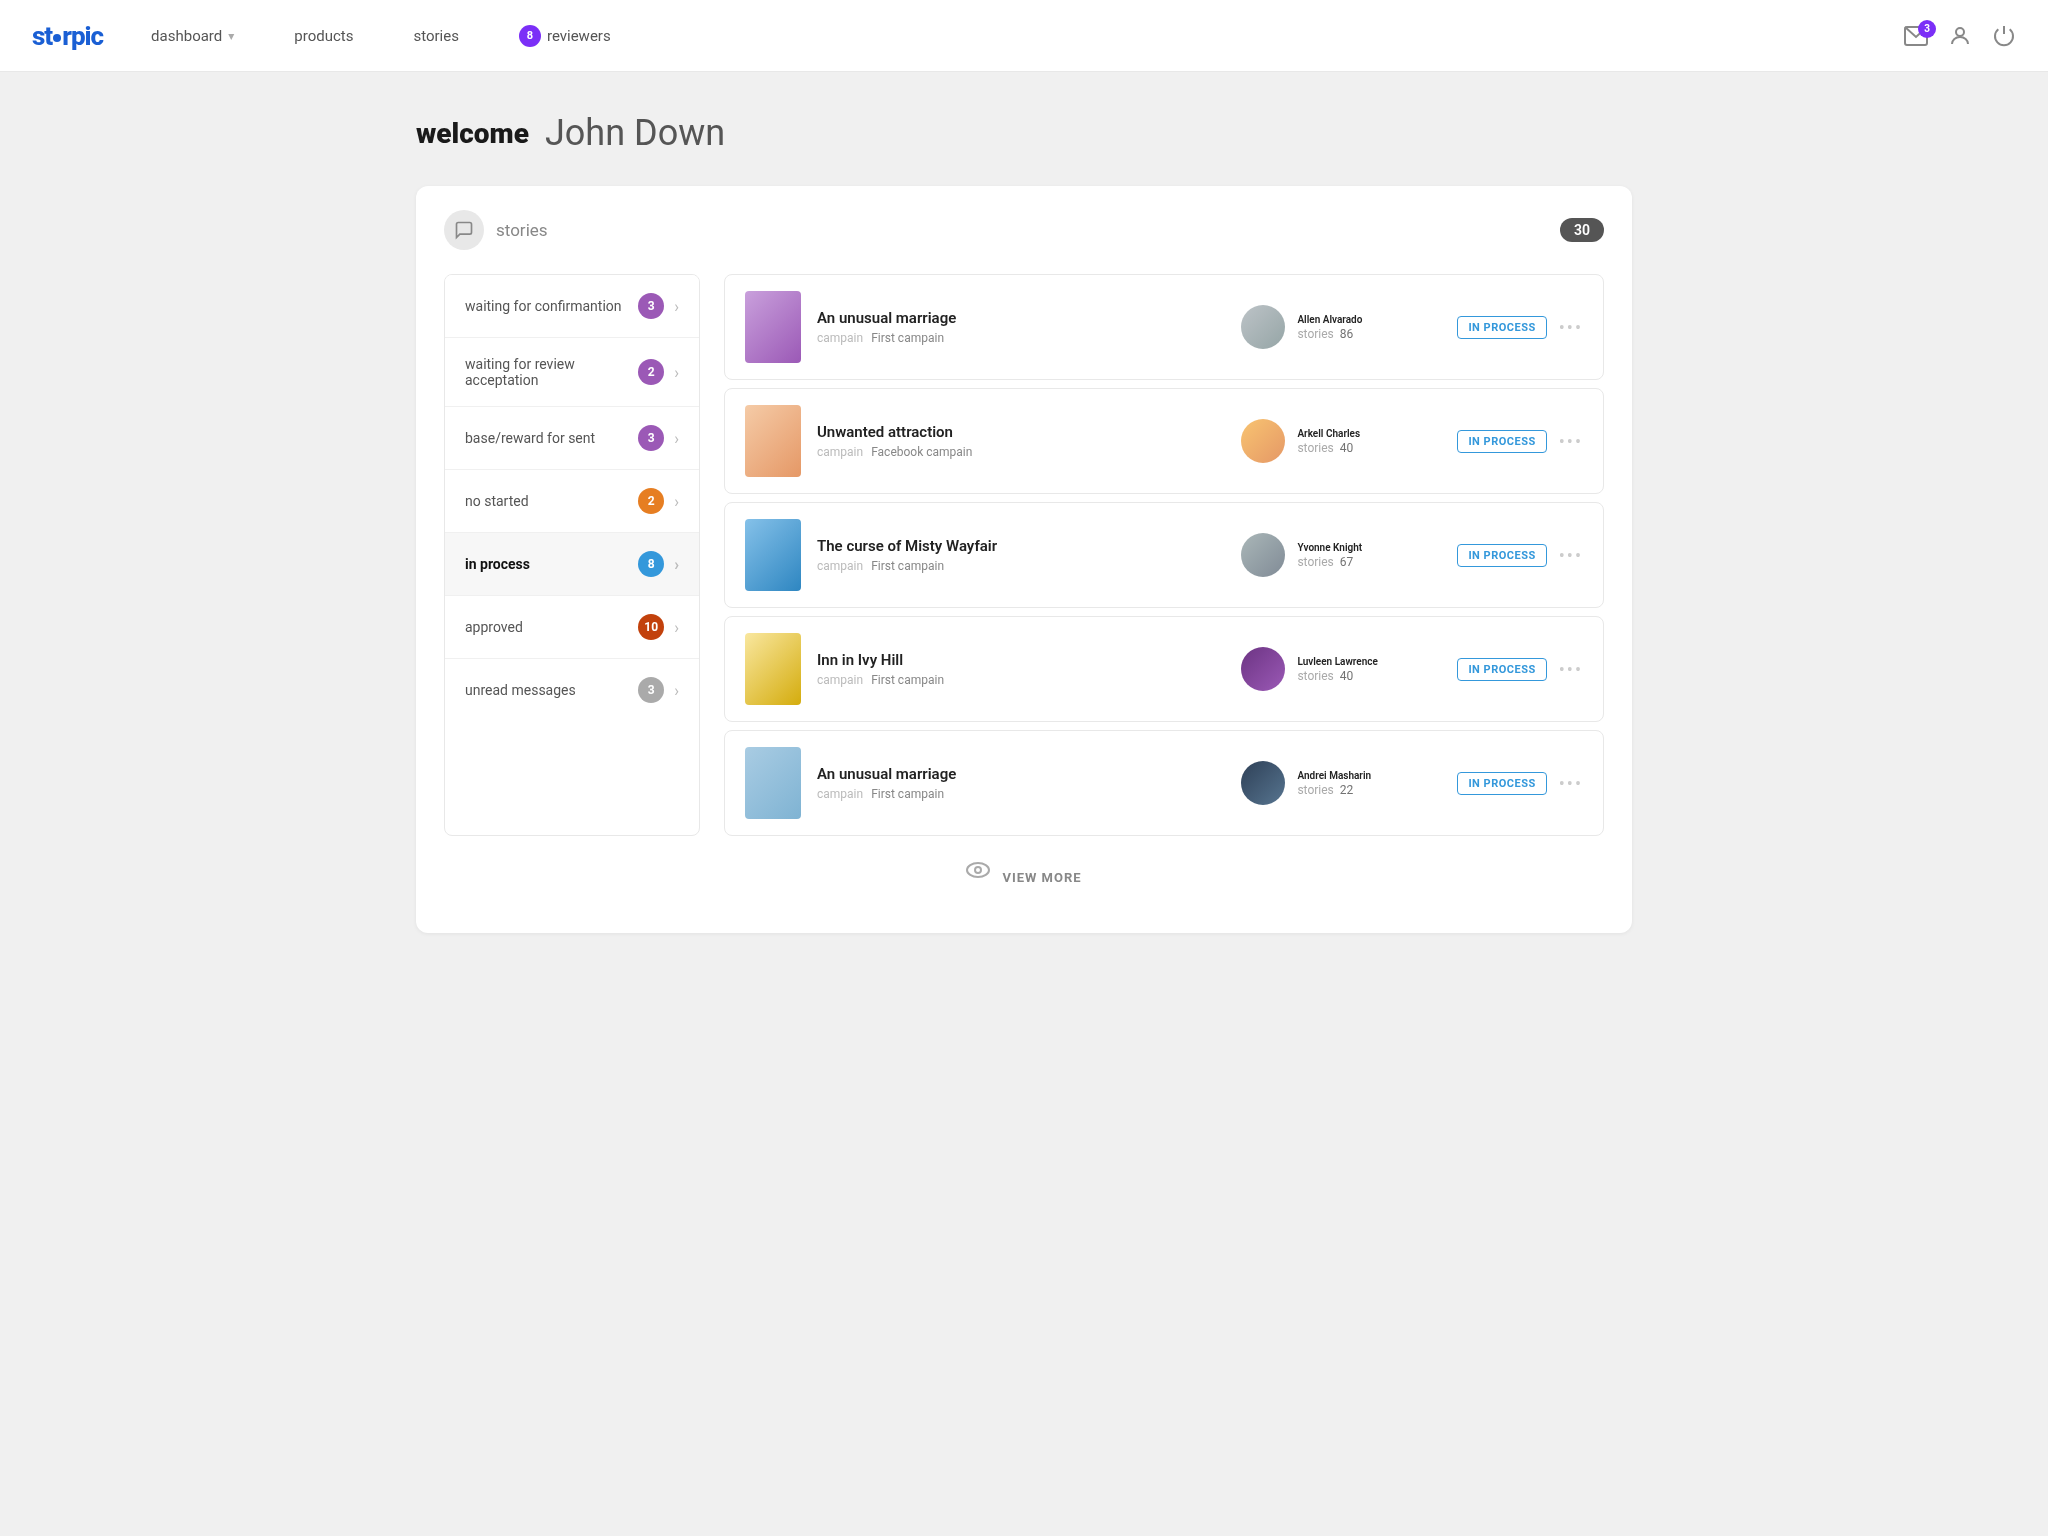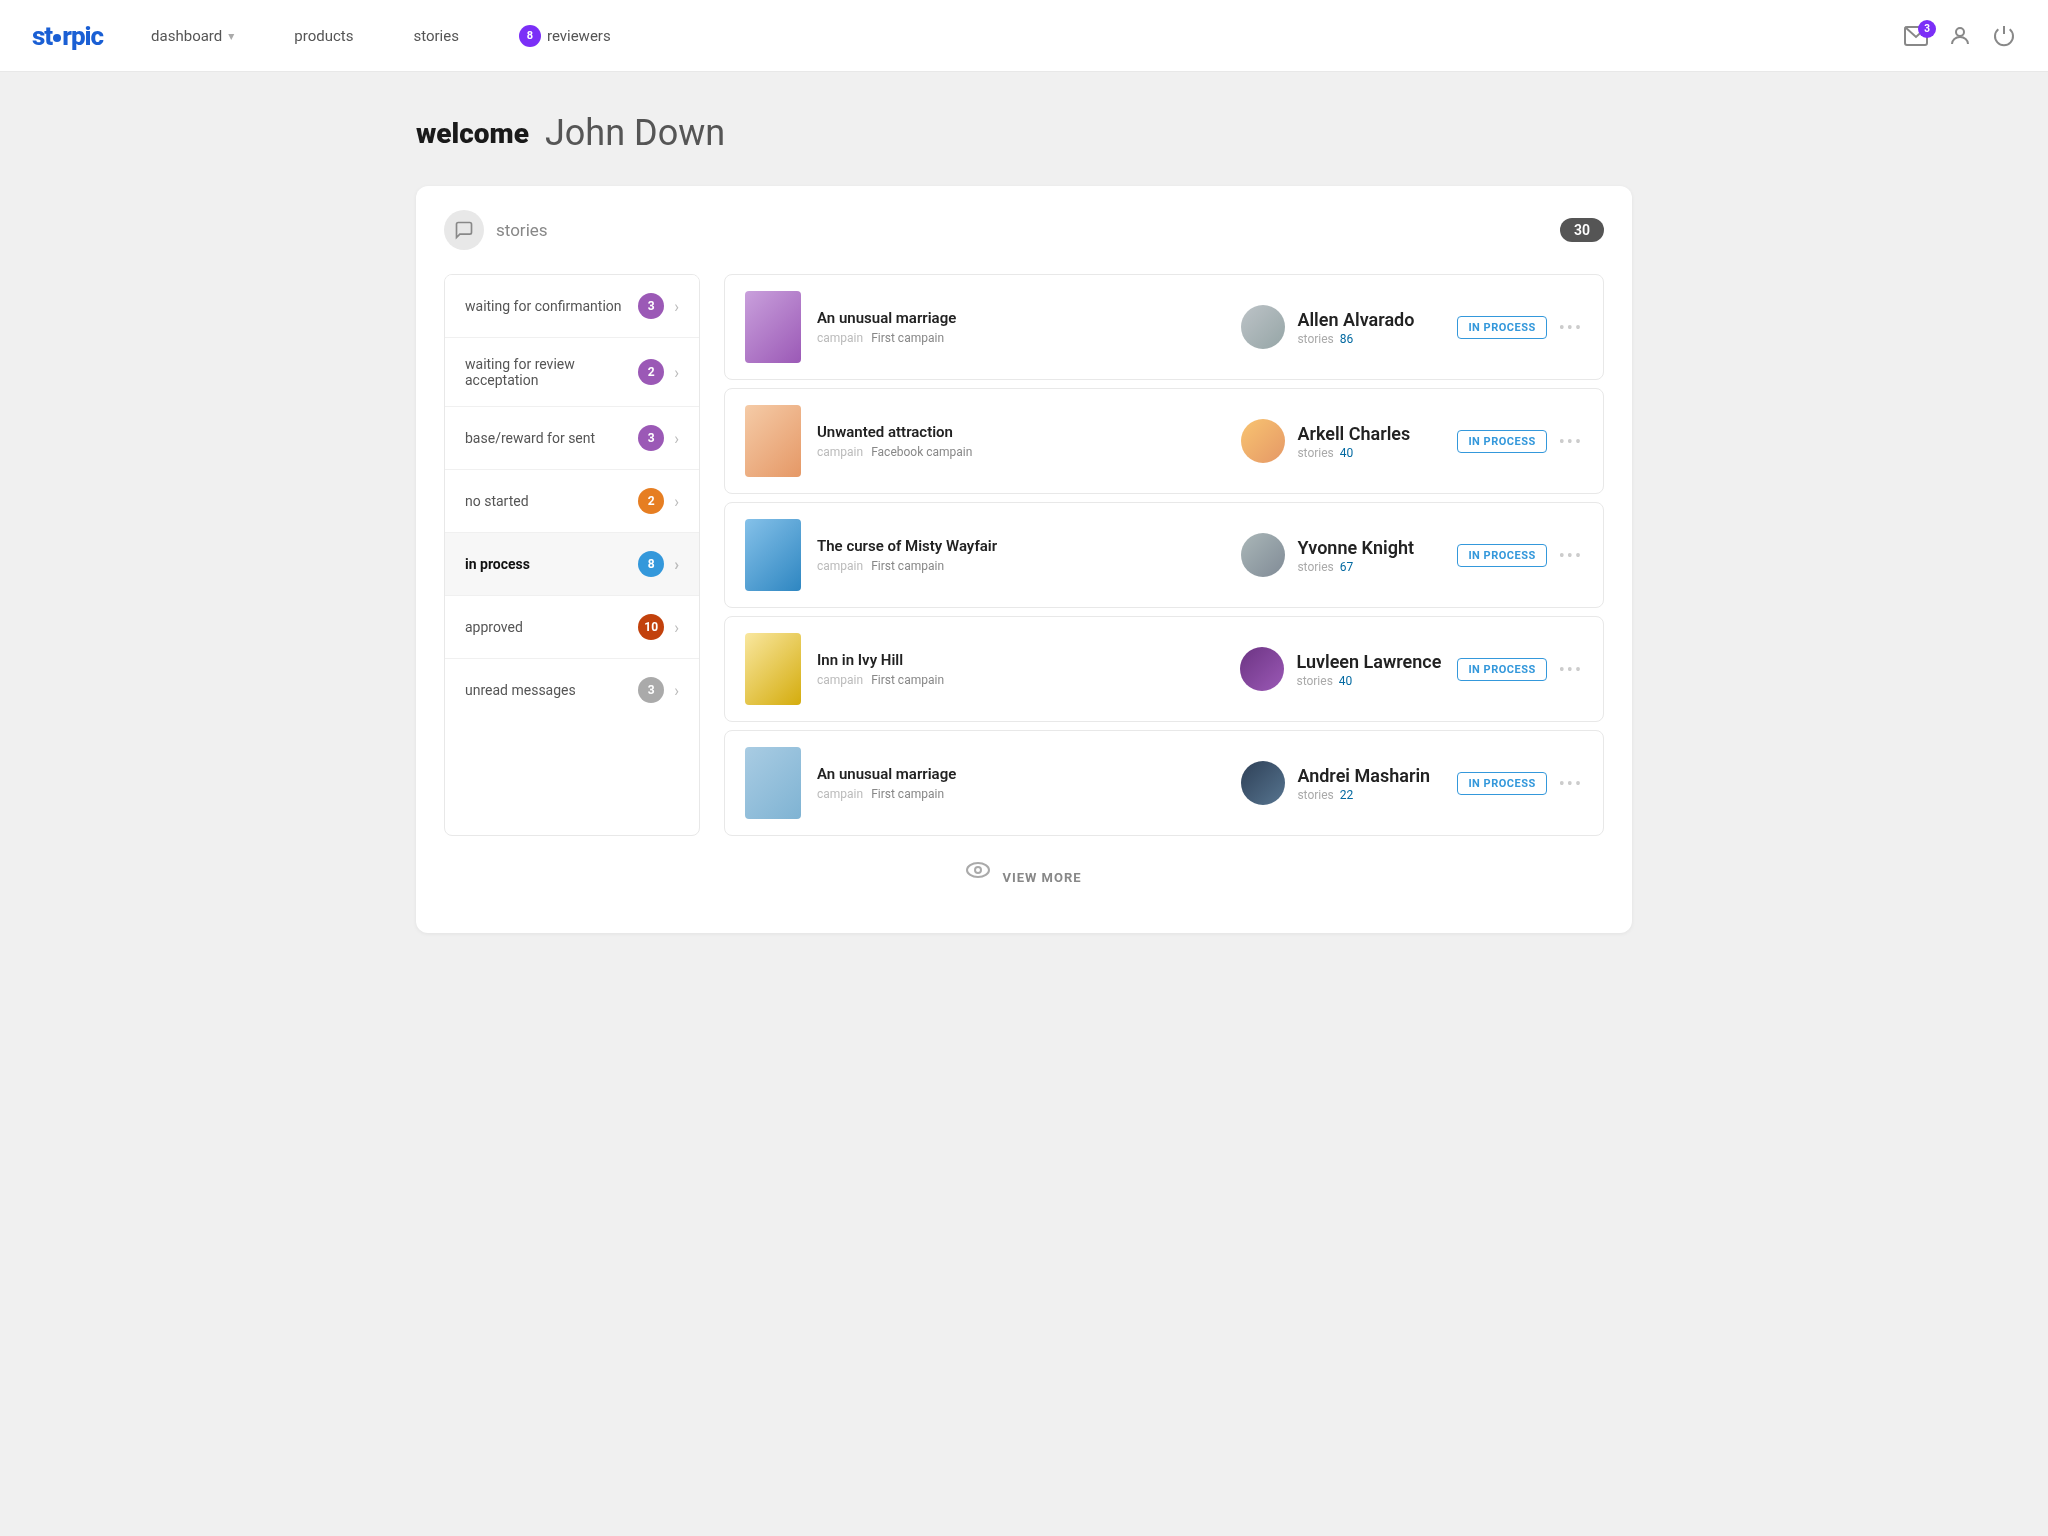--- a/index.html
+++ b/index.html
@@ -289,30 +289,30 @@
       font-size: 18px;
     }
     .avatar-1 { background: linear-gradient(135deg, #bdc3c7, #95a5a6); }
     .avatar-2 { background: linear-gradient(135deg, #f8c471, #e59866); }
     .avatar-3 { background: linear-gradient(135deg, #aab7b8, #808b96); }
     .avatar-4 { background: linear-gradient(135deg, #6c3483, #9b59b6); }
     .avatar-5 { background: linear-gradient(135deg, #2e4057, #577590); }
 
     .reviewer-details { flex: 1; }
     .reviewer-name {
-      font-size: 18px;
+      font-size: 10px;
       font-weight: 600;
       color: #222;
       margin-bottom: 2px;
     }
     .reviewer-stories {
       font-size: 12px;
       color: #aaa;
     }
-    .reviewer-stories span { color: #0369a1; margin-left: 6px; margin-top: 20px; }
+    .reviewer-stories span { color: #737373; margin-left: 6px; margin-top: 20px; }
 
     .story-status {
       display: flex;
       align-items: center;
       gap: 12px;
     }
     .status-badge {
       border: 1.5px solid #3498db;
       color: #3498db;
       padding: 4px 10px;

